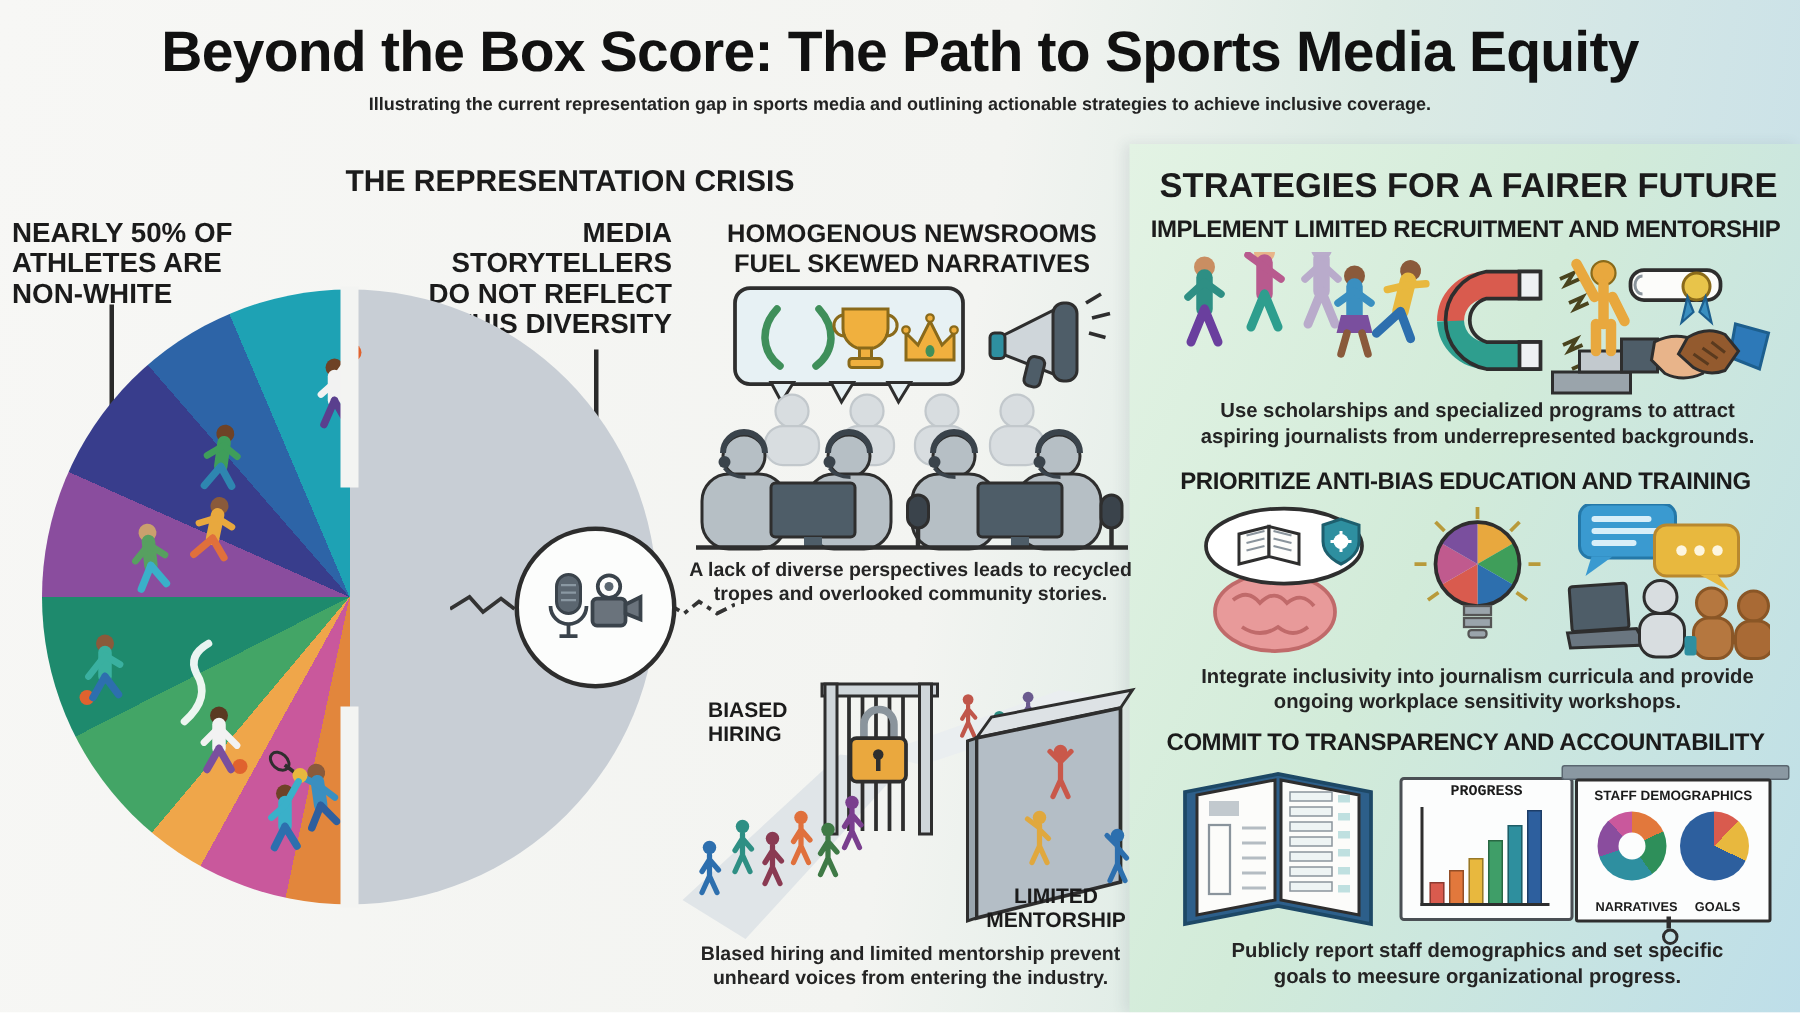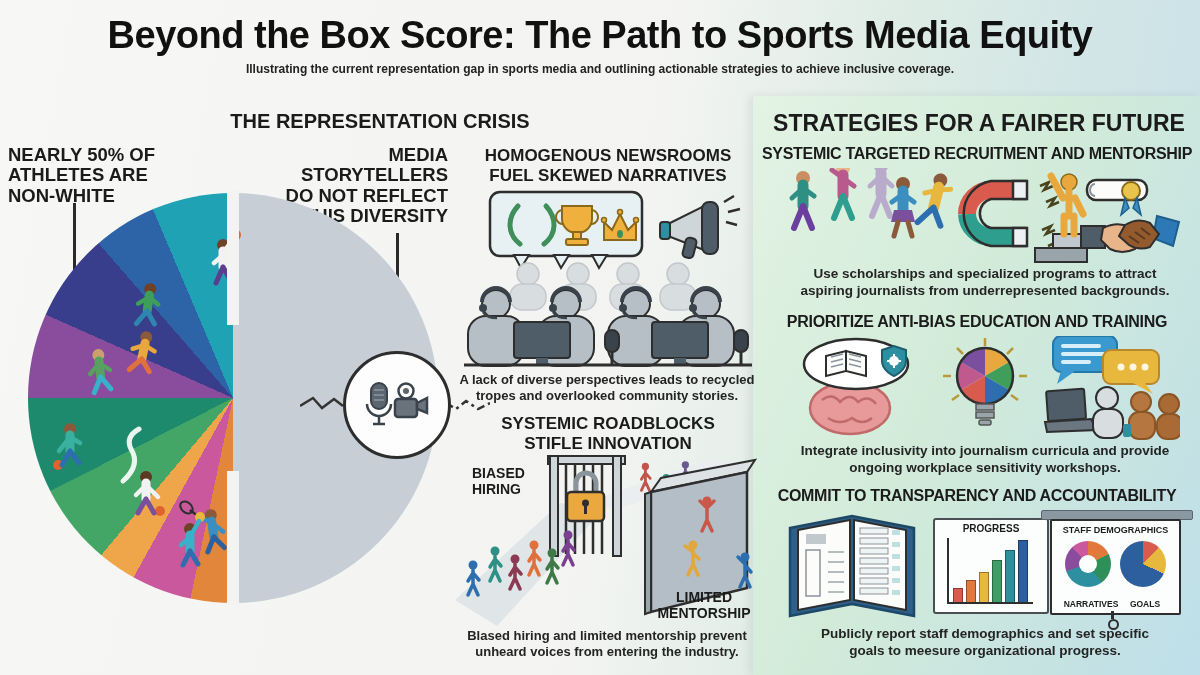--- a/index.html
+++ b/index.html
@@ -65,21 +65,21 @@
     text-align:center;white-space:nowrap;}
   .strat-title{font-size:16px;font-weight:800;text-align:center;white-space:nowrap;letter-spacing:-.3px;}
   .t1{left:757px;top:145px;width:440px;}
   .t2{left:757px;top:313px;width:440px;}
   .t3{left:757px;top:487px;width:440px;}
   .s1-art{left:785px;top:168px;width:400px;height:96px;}
   .s2-art{left:790px;top:336px;width:390px;height:104px;}
   .s3-book{left:788px;top:512px;width:132px;height:112px;}
 
   .mini-chart{left:933px;top:518px;width:112px;height:92px;background:#fcfdfd;
-    border:2.5px solid #4a4f54;border-radius:3px;}
+    border:2.5px solid #4a4f54;border-radius:3px;font-family:Liberation Mono, monospace;}
   .mini-chart-title{position:absolute;top:3px;left:0;right:0;text-align:center;
     font-size:10px;font-weight:800;}
   .mini-bars{position:absolute;left:12px;bottom:8px;width:86px;height:66px;
     border-left:2.5px solid #2e2e2e;border-bottom:2.5px solid #2e2e2e;
     display:flex;align-items:flex-end;gap:3px;padding-left:4px;box-sizing:border-box;}
   .mini-bars .bar{width:10px;border:1px solid rgba(0,0,0,.35);border-bottom:none;box-sizing:border-box;}
 
   .screen{left:1048px;top:510px;width:136px;height:112px;}
   .screen-rail{position:absolute;left:-7px;top:0;width:150px;height:8px;background:#8a98a2;
     border:1.5px solid #5a6670;border-radius:2px;}
@@ -274,22 +274,20 @@
       <path d="M150,176 v-14" stroke="#2e2e2e" stroke-width="3"></path>
       <rect x="143" y="142" width="14" height="22" rx="7" fill="#3a434b" stroke="#2e2e2e" stroke-width="2"></rect>
       <path d="M279,176 v-14" stroke="#2e2e2e" stroke-width="3"></path>
       <rect x="272" y="142" width="14" height="22" rx="7" fill="#3a434b" stroke="#2e2e2e" stroke-width="2"></rect>
     </g>
     <line x1="2" y1="177" x2="290" y2="177" stroke="#2e2e2e" stroke-width="3"></line>
   </svg>
   <div class="abs caption cap-mid cap-news pre">A lack of diverse perspectives leads to recycled
 tropes and overlooked community stories.</div>
 
-  <div class="abs mid-h h-road pre">SYSTEMIC ROADBLOCKS
-STIFLE INNOVATION</div>
   <svg class="abs road-art" viewBox="0 0 305 178">
     <polygon points="0,152 105,55 150,60 42,178" fill="#e0e5e8"></polygon>
     <polygon points="130,55 252,12 292,18 160,62" fill="#eaeef0"></polygon>
     <g>
       <rect x="93" y="8" width="77" height="8" fill="#cfd6da" stroke="#2e2e2e" stroke-width="2"></rect>
       <rect x="95" y="8" width="8" height="100" fill="#cfd6da" stroke="#2e2e2e" stroke-width="2"></rect>
       <rect x="158" y="8" width="8" height="100" fill="#cfd6da" stroke="#2e2e2e" stroke-width="2"></rect>
       <path d="M111,16 V106 M120,16 V106 M129,16 V106 M138,16 V106 M147,16 V106" stroke="#2e2e2e" stroke-width="2.5"></path>
     </g>
     <g>
@@ -360,21 +358,21 @@
   </svg>
   <div class="abs mini-label biased pre">BIASED
 HIRING</div>
   <div class="abs mini-label limited pre">LIMITED
 MENTORSHIP</div>
   <div class="abs caption cap-mid cap-road pre">Blased hiring and limited mentorship prevent
 unheard voices from entering the industry.</div>
 
   <div class="abs strat-heading">STRATEGIES FOR A FAIRER FUTURE</div>
 
-  <div class="abs strat-title t1">SYSTEMIC TARGETED RECRUITMENT AND MENTORSHIP</div>
+  <div class="abs strat-title t1">IMPLEMENT LIMITED RECRUITMENT AND MENTORSHIP</div>
   <svg class="abs s1-art" viewBox="0 0 400 96">
     <g stroke-linecap="round">
       <g transform="translate(18,24)">
           <circle cy="-14" r="7" fill="#c98e62"></circle>
           <path d="M0,-7 V14" stroke="#2e8f84" stroke-width="11"></path>
           <path d="M0,-4 l-11,10 M0,-4 l11,8" stroke="#2e8f84" stroke-width="5"></path>
           <path d="M0,14 l-9,22 M0,14 l9,22" stroke="#6a3f9e" stroke-width="6"></path>
         </g>
       <g transform="translate(58,14)">
           <circle cy="-14" r="7" fill="#e8b48a"></circle>

